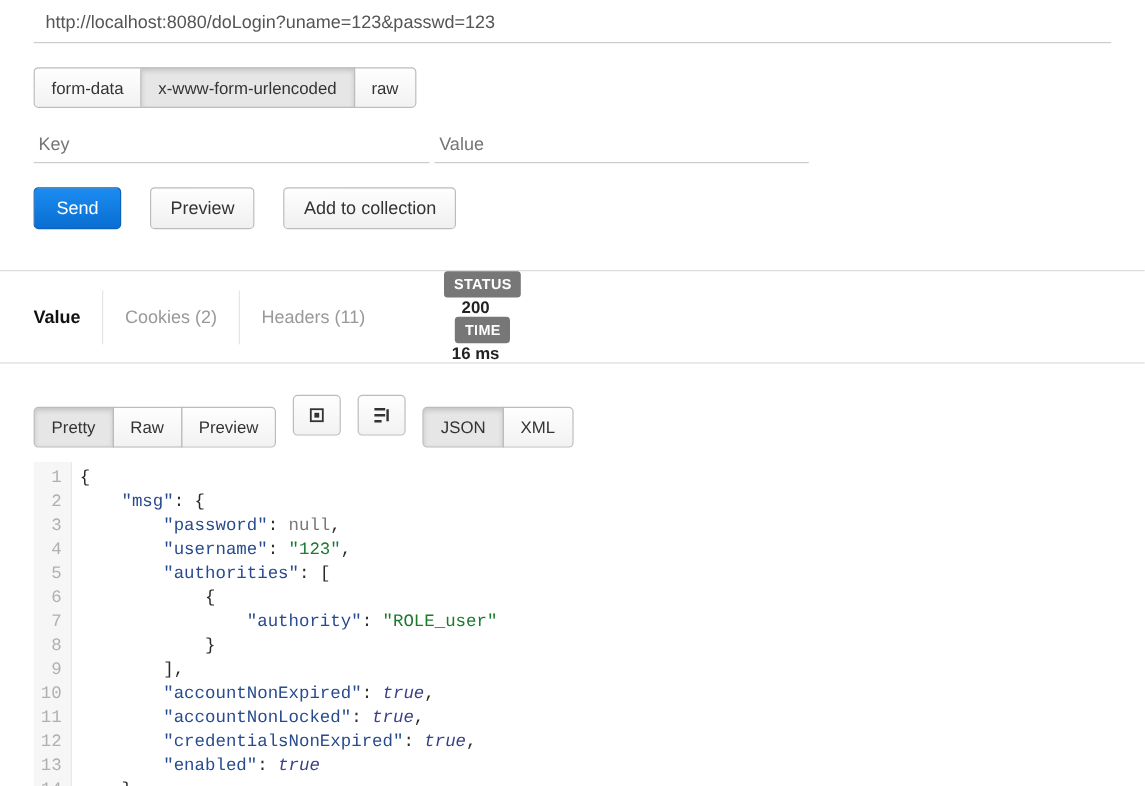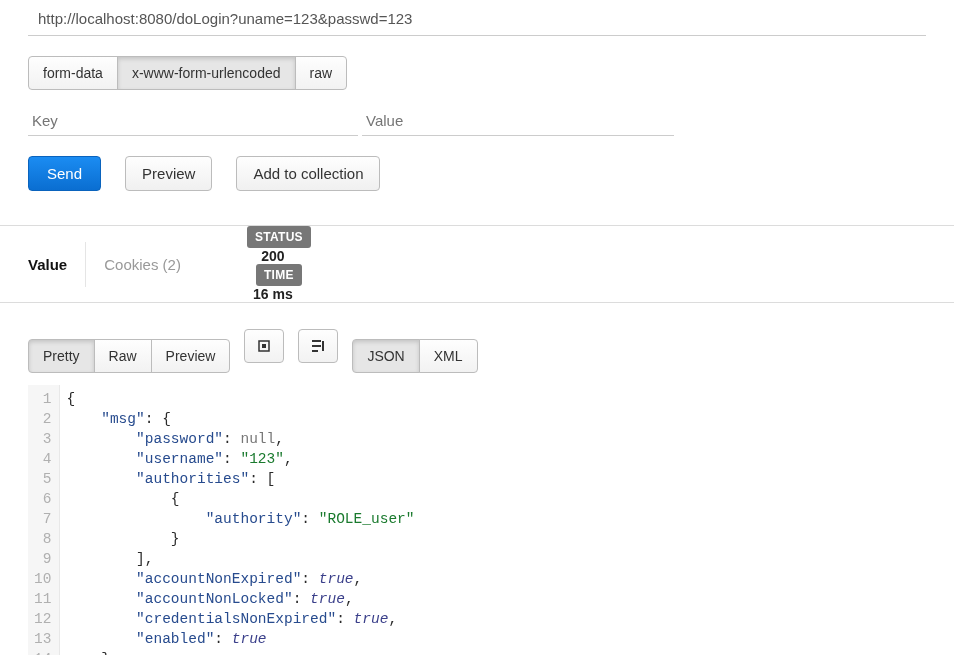--- a/index.html
+++ b/index.html
@@ -185,20 +185,21 @@
   <div class="actions-row">
     <button class="btn-primary">Send</button>
     <button class="btn-default">Preview</button>
     <button class="btn-default">Add to collection</button>
   </div>
 </div>
 
 <div class="tabs-row tabs-row-border-top">
   <div class="tab tab-body active" style="padding-left:28px">Value</div>
   <div class="tab">Cookies (2)</div>
+  <div class="tab">Headers (11)</div>
 
   <div class="status-block">
     <span class="badge">STATUS</span>
     <span class="badge-val">200</span>
     <span class="badge">TIME</span>
     <span class="badge-val">16 ms</span>
   </div>
 </div>
 
 <div class="wrap">

